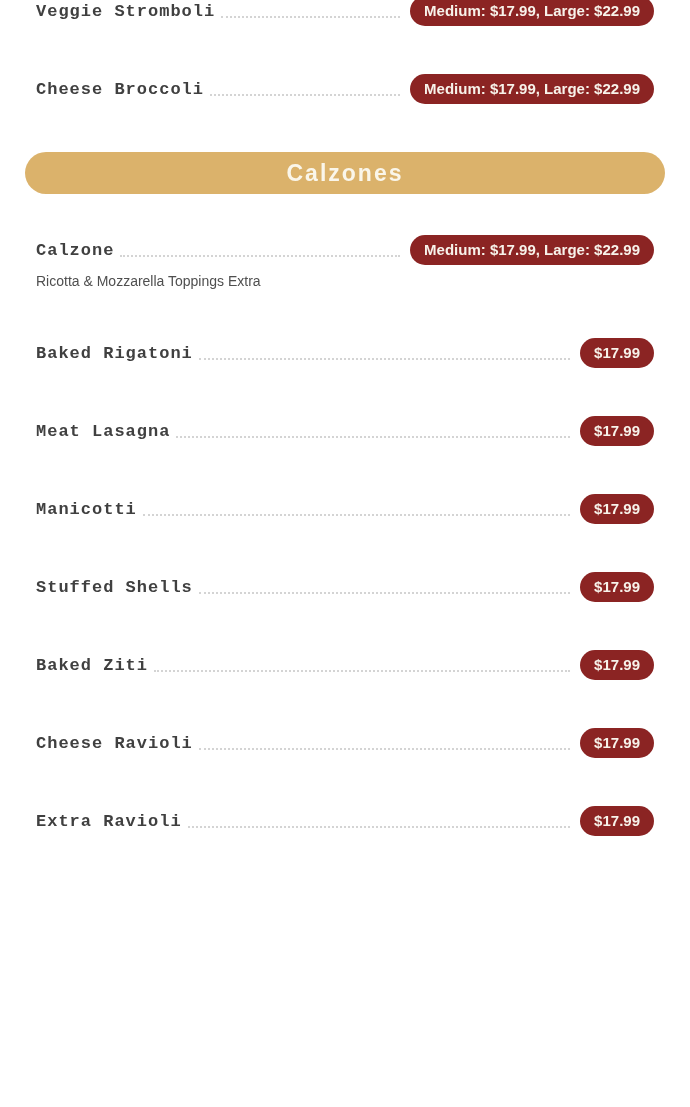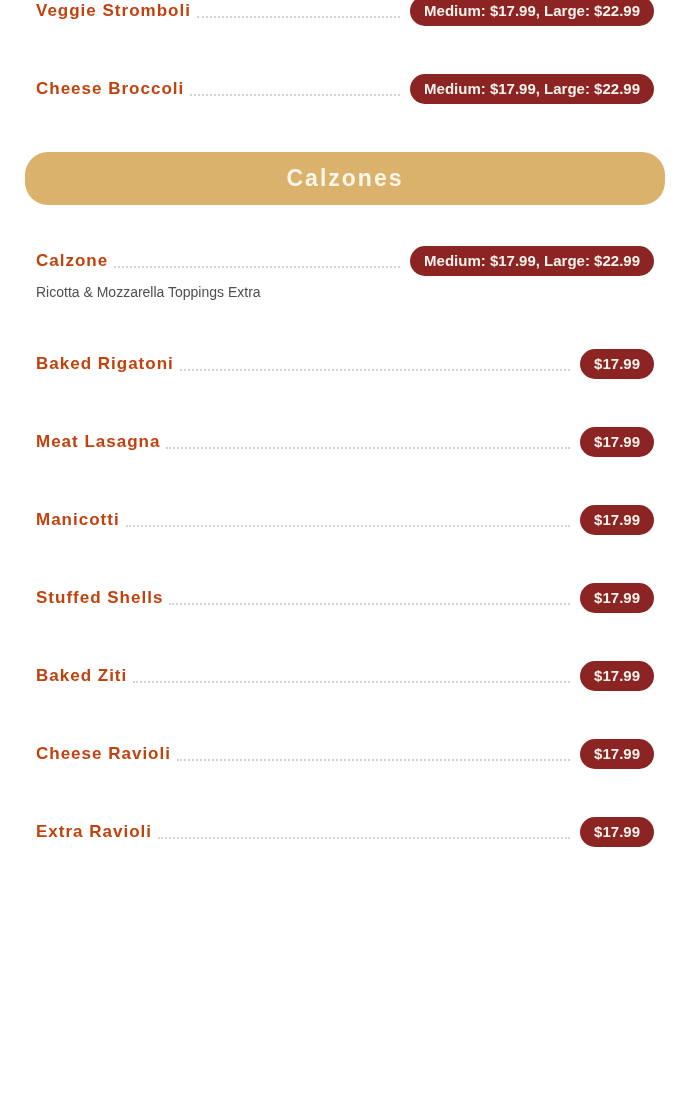--- a/index.html
+++ b/index.html
@@ -9,21 +9,21 @@
     width: 690px;
     height: 1107px;
     overflow: hidden;
     font-family: "Liberation Sans", sans-serif;
   }
   #menu {
     margin-top: -4px;
   }
   .menu-section { }
   .section-bar {
-    height: 53px;
+    height: 42px;
     margin: 32px 25px 41px 25px;
     background: #dbb26b;
     border-radius: 23px;
     display: flex;
     align-items: center;
     justify-content: center;
   }
   .section-title {
     margin: 0;
     font-size: 23px;
@@ -37,22 +37,23 @@
   }
   .item-row {
     display: flex;
     align-items: center;
   }
   .item-name {
     margin: 0;
     font-size: 17px;
     font-weight: 700;
     letter-spacing: 1px;
-    color: #c2410c;
+    color: #404040;
     white-space: nowrap;
+    font-family: Liberation Mono, monospace;
   }
   .leader {
     flex: 1 1 auto;
     border-bottom: 2px dotted #d4d4d4;
     align-self: flex-end;
     margin: 0 10px 8px 6px;
     min-width: 20px;
   }
   .price-badge {
     flex: 0 0 auto;

